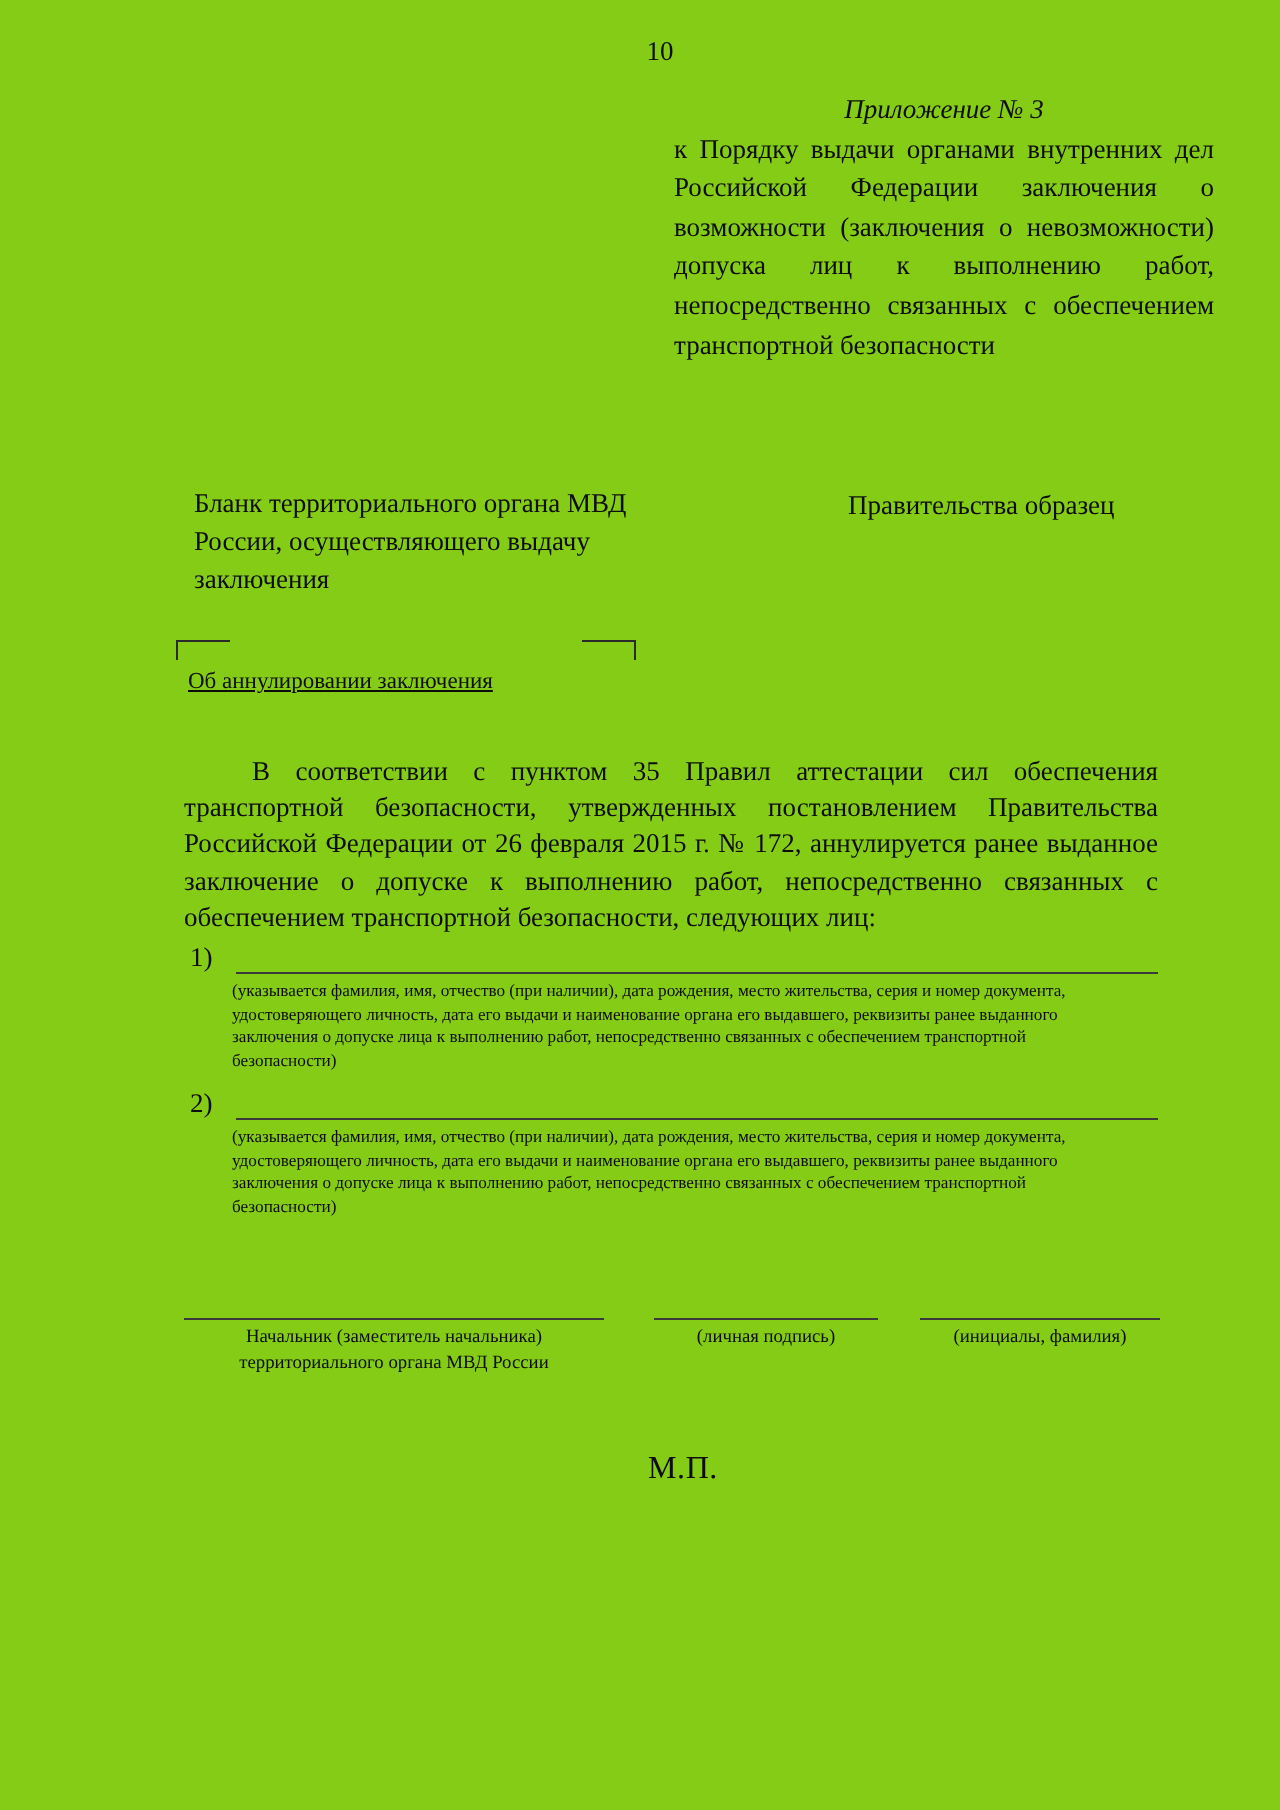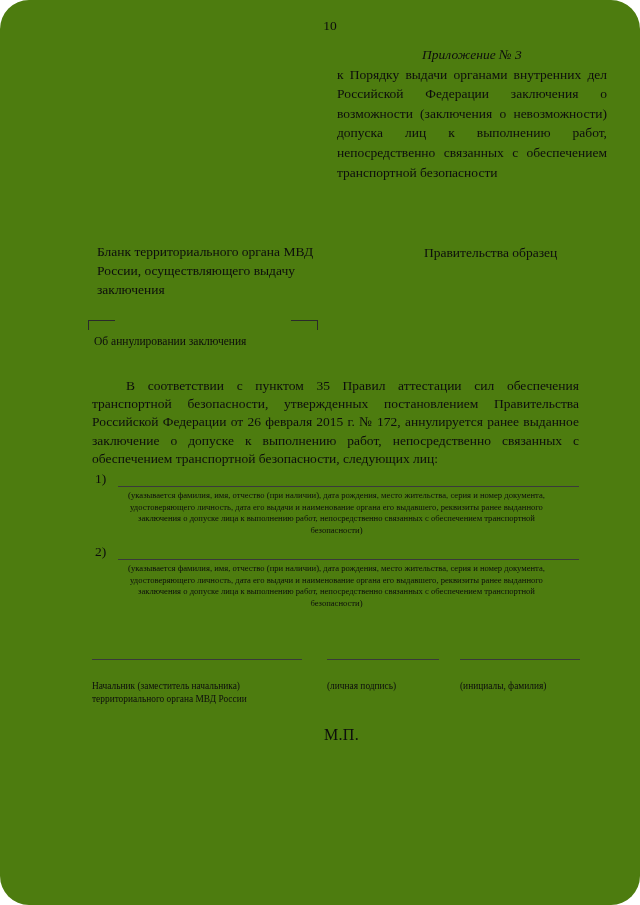--- a/index.html
+++ b/index.html
@@ -14,22 +14,21 @@
     position: relative;
     font-family: "Liberation Serif", "DejaVu Serif", serif;
     color: #0d0d0d;
     overflow: hidden;
     -webkit-font-smoothing: antialiased;
   }
 
   .page {
     position: absolute;
     inset: 0;
-    background: #4d7c0f;
-    border-radius: 29px;
+    background: #84cc16;
   }
 
   
   .page-number {
     position: absolute;
     top: 18px;
     left: 0;
     width: 660px;
     text-align: center;
     font-size: 13.5px;
@@ -97,20 +96,21 @@
     right: 0;
     border-right: 1px solid #2a2a2a;
   }
   .subject-text {
     position: absolute;
     top: 14px;
     left: 6px;
     font-size: 11.5px;
     line-height: 15px;
     white-space: nowrap;
+    text-decoration: underline;
   }
 
   
   .body-paragraph {
     position: absolute;
     top: 377px;
     left: 92px;
     width: 487px;
     font-size: 13.5px;
     line-height: 18.2px;
@@ -145,45 +145,45 @@
     left: 26px;
     right: 0;
     bottom: 2px;
     border-bottom: 1px solid #3a3a3a;
   }
   .entry-hint {
     margin-top: 1px;
     padding: 0 22px 0 24px;
     font-size: 8.6px;
     line-height: 11.6px;
-    text-align: center;
+    text-align: left;
     font-family: "Liberation Serif", "DejaVu Serif", serif;
   }
 
   
   .signature-block {
     position: absolute;
     top: 659px;
     left: 92px;
     width: 490px;
     height: 46px;
   }
   .sig-col {
     position: absolute;
     top: 0;
   }
   .sig-rule {
     border-top: 1px solid #3a3a3a;
     height: 0;
   }
   .sig-caption {
-    margin-top: 20px;
+    margin-top: 3px;
     font-size: 9.4px;
     line-height: 12.6px;
-    text-align: left;
+    text-align: center;
   }
   .sig-col-officer   { left: 0px;   width: 210px; }
   .sig-col-signature { left: 235px; width: 112px; }
   .sig-col-initials  { left: 368px; width: 120px; }
 
   .stamp-mark {
     position: absolute;
     top: 727px;
     left: 324px;
     font-size: 16px;

